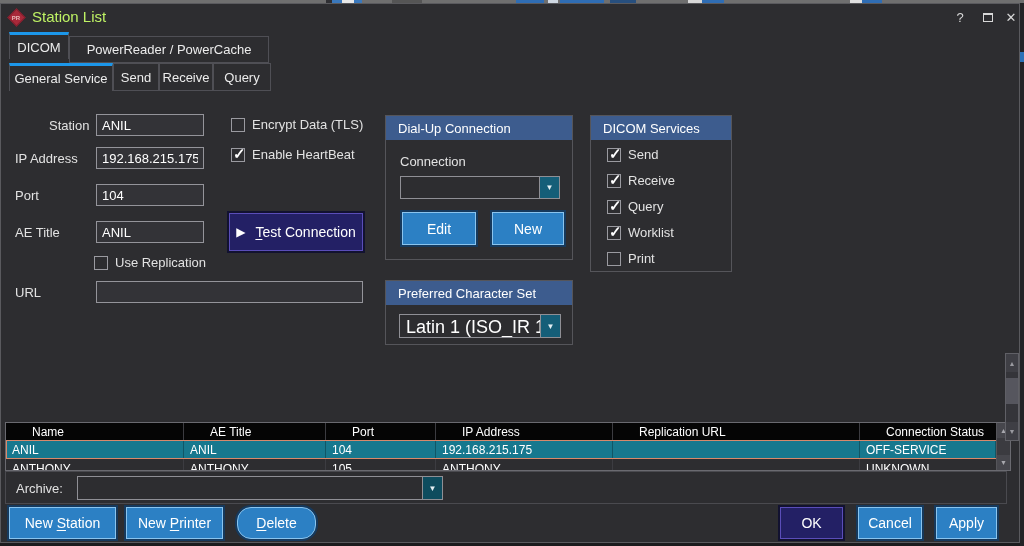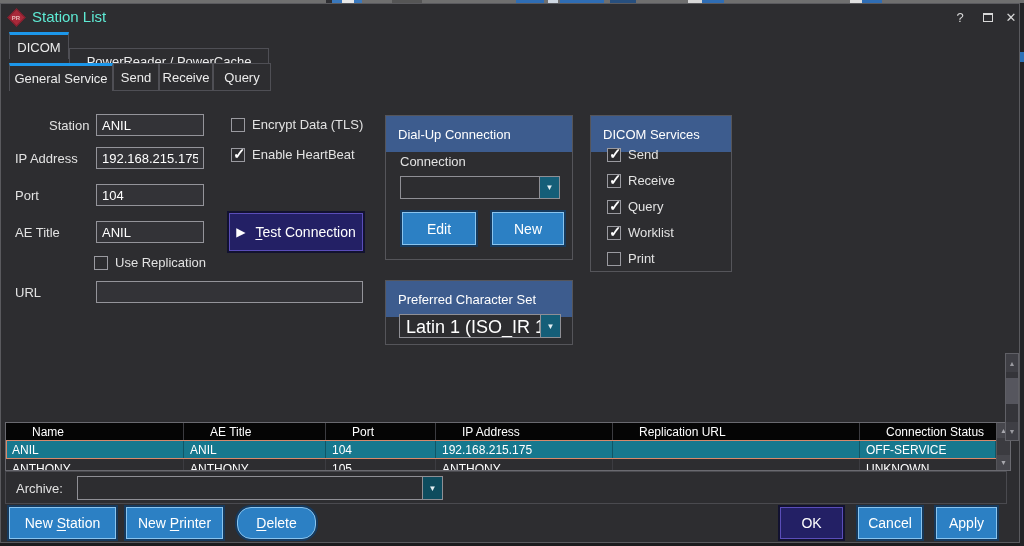--- a/index.html
+++ b/index.html
@@ -11,21 +11,21 @@
   .top-strip div { position:absolute; top:0; height:3px; }
   .right-strip { position:absolute; left:1020px; top:3px; width:4px; height:543px; background:#232326; }
   .right-speck { position:absolute; left:1020px; top:52px; width:4px; height:10px; background:#2c72b8; }
 
   
   .dialog { position:absolute; left:0; top:3px; width:1020px; height:540px; background:#2d2d30; border:1px solid #5a5a5e; }
 
   .titlebar { position:absolute; left:0; top:0; width:1018px; height:27px; background:#2d2d30; }
   .app-icon { position:absolute; left:9px; top:7px; width:13px; height:13px; background:#a8293a; transform:rotate(45deg); border:1px solid #7d1f2d; display:flex; align-items:center; justify-content:center; }
   .app-icon span { transform:rotate(-45deg); font-size:6px; color:#e8b9b9; font-weight:bold; }
-  .win-title { position:absolute; left:31px; top:4px; font-size:15px; color:#5eead4; }
+  .win-title { position:absolute; left:31px; top:4px; font-size:15px; color:#bef264; }
   .win-btn { position:absolute; top:3px; width:22px; height:20px; display:flex; align-items:center; justify-content:center; color:#d8d8d8; font-size:13px; }
   .max-glyph { width:10px; height:9px; border:1px solid #d8d8d8; border-top-width:2px; }
 
   
   .tab { position:absolute; height:27px; border:1px solid #4f4f55; display:flex; align-items:center; justify-content:center; font-size:13px; color:#ececec; background:#2d2d30; }
   .tab.active { border-top:3px solid #1c97ea; border-bottom:none; background:#2d2d30; }
   .subtab { position:absolute; height:28px; border:1px solid #4f4f55; display:flex; align-items:center; justify-content:center; font-size:13px; color:#ececec; background:#2d2d30; }
   .subtab.active { border-top:3px solid #1c97ea; border-bottom:none; }
 
   .lbl { position:absolute; font-size:13px; color:#e2e2e2; }
@@ -36,21 +36,21 @@
   .cb .box { width:14px; height:14px; background:#2d2d30; border:1px solid #9a9aa0; position:relative; flex:none; }
   .cb.checked .box::after { content:"✓"; position:absolute; left:1px; top:-4px; color:#ffffff; font-size:15px; font-weight:bold; }
 
   
   .bbtn { position:absolute; background:#2c80c4; border:1px solid #8ac4ee; box-shadow:0 0 0 2px #16395c; color:#fff; font-size:14px; display:flex; align-items:center; justify-content:center; cursor:default; }
   .nbtn { position:absolute; background:#232065; border:1px solid #5a4db8; box-shadow:0 0 0 2px #121230; color:#fff; font-size:14px; display:flex; align-items:center; justify-content:center; gap:10px; cursor:default; }
   .u { text-decoration:underline; text-underline-offset:2px; }
 
   
   .grp { position:absolute; border:1px solid #55555a; background:#2d2d30; }
-  .grp .hdr { height:36px; background:#3d5c8e; color:#ffffff; font-size:13px; display:flex; align-items:center; padding-left:12px; }
+  .grp .hdr { height:24px; background:#3d5c8e; color:#ffffff; font-size:13px; display:flex; align-items:center; padding-left:12px; }
 
   
   .dd { position:absolute; background:#2d2d30; border:1px solid #8f8f95; display:flex; }
   .dd .val { flex:1; color:#ffffff; font-size:18px; padding:2px 6px; white-space:nowrap; overflow:hidden; }
   .dd .arrow { width:20px; flex:none; background:#155e78; border-left:1px solid #8f8f95; display:flex; align-items:center; justify-content:center; }
   .dd .arrow::after { content:"▼"; color:#e3eef2; font-size:8px; }
 
   
   .tbl { position:absolute; left:4px; top:418px; width:1006px; height:49px; border:1px solid #6a6a70; background:#2d2d30; overflow:hidden; }
   .thead { display:flex; height:17px; background:#050505; color:#fff; font-size:12px; }
@@ -101,21 +101,21 @@
       </div>
     <div class="win-title">Station List</div>
     <div class="win-btn" style="left:948px;">?</div>
     <div class="win-btn" style="left:976px;">
         <span class="max-glyph"></span>
       </div>
     <div class="win-btn" style="left:999px;">✕</div>
   </div>
 
   <div class="tab active" style="left:8px;top:28px;width:60px;">DICOM</div>
-  <div class="tab" style="left:68px;top:44px;width:200px;">PowerReader / PowerCache</div>
+  <div class="tab" style="left:68px;top:32px;width:200px;">PowerReader / PowerCache</div>
 
   <div class="subtab active" style="left:8px;top:59px;width:104px;">General Service</div>
   <div class="subtab" style="left:112px;top:59px;width:46px;">Send</div>
   <div class="subtab" style="left:158px;top:59px;width:54px;">Receive</div>
   <div class="subtab" style="left:212px;top:59px;width:58px;">Query</div>
 
   <div class="lbl" style="left:14px;top:114px;margin-left:34px;">Station</div>
   <input class="tbox" style="left: 95px; top: 110px; width: 108px; height: 22px;" value="ANIL">
 
   <div class="lbl" style="left:14px;top:147px;">IP Address</div>

